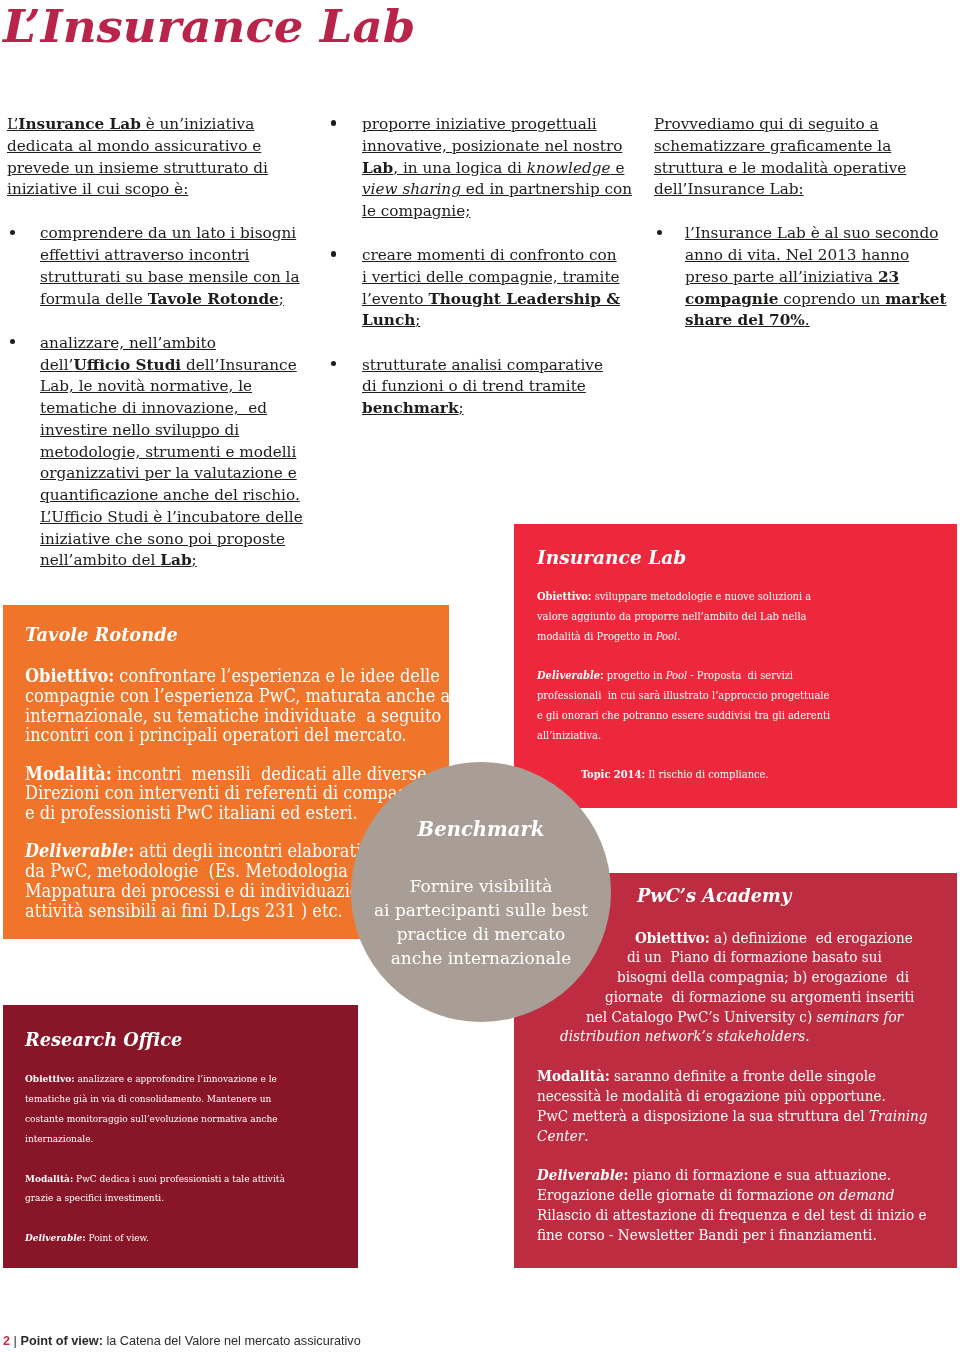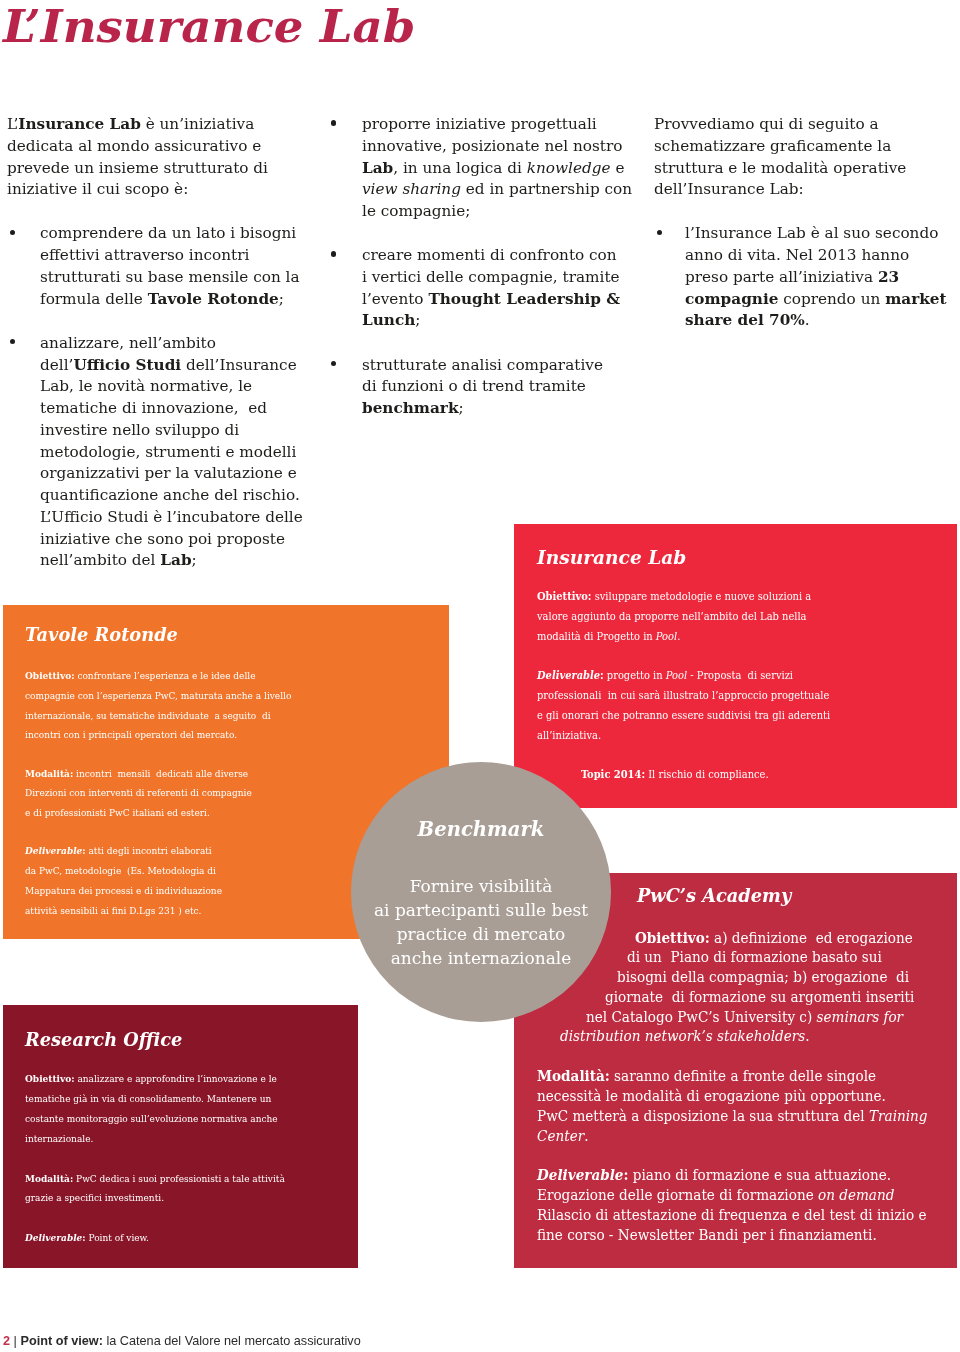--- a/index.html
+++ b/index.html
@@ -10,21 +10,21 @@
   .page{position:absolute;left:0;top:0;width:960px;height:1352px;}
 
   
   .title{position:absolute;left:3px;top:0.8px;font-size:44px;line-height:52px;
          font-family:"DejaVu Serif",serif;
          font-weight:bold;font-style:italic;color:#B8244A;letter-spacing:0px;
          white-space:nowrap;transform:scaleX(1.06);transform-origin:left top;}
 
   
   .col{position:absolute;font-family:"DejaVu Serif",serif;
-       font-size:15.25px;line-height:21.75px;color:#1d1d1b;}
+       font-size:15.25px;line-height:21.75px;color:#1d1d1b;text-decoration:underline;}
   .col p{white-space:pre;}
   .col p{margin:0;}
   .col .gap{height:22.4px;}
   .bl{position:relative;padding-left:33px;}
   .bl .dot{position:absolute;left:2.7px;top:6.2px;width:5.4px;height:5.4px;
            border-radius:50%;background:#1d1d1b;font-size:0;line-height:0;
            overflow:hidden;color:transparent;}
   .c2 .bl .dot{left:-0.2px;}
   .c3 .bl .dot{left:2.8px;}
   .c1{left:7px;top:114px;}
@@ -54,21 +54,21 @@
   .circle{position:absolute;left:351px;top:762px;width:260px;height:260px;
           border-radius:50%;background:#A99E95;color:#fff;text-align:center;
           box-sizing:border-box;}
   .circle h2{margin:0;padding-top:57px;font-family:"DejaVu Serif",serif;
              font-weight:bold;font-style:italic;
              font-size:19.6px;line-height:22px;letter-spacing:0px;}
   .circle p{margin:12px;padding-top:21px;font-family:"DejaVu Serif",serif;
             font-size:17px;line-height:24px;white-space:nowrap;}
 
   .btxt{font-family:"DejaVu Serif Condensed","DejaVu Serif",serif;
-        font-size:10px;line-height:19.8px;}
+        font-size:18px;line-height:19.8px;}
   .btxt p{white-space:pre;}
   .box-ro .btxt{font-size:10px;}
   .box-il .btxt{font-size:11px;}
   .box-ac .btxt{font-size:15.1px;}
   .btxt .gap{height:18.4px;}
   .box-ro .btxt .gap{height:19.9px;}
   .box-il .btxt .gap{height:19.9px;}
   .box-ac .btxt .gap{height:19.9px;}
   .btxt p{margin:0;white-space:pre;}
   .topic{padding-left:44px;}

